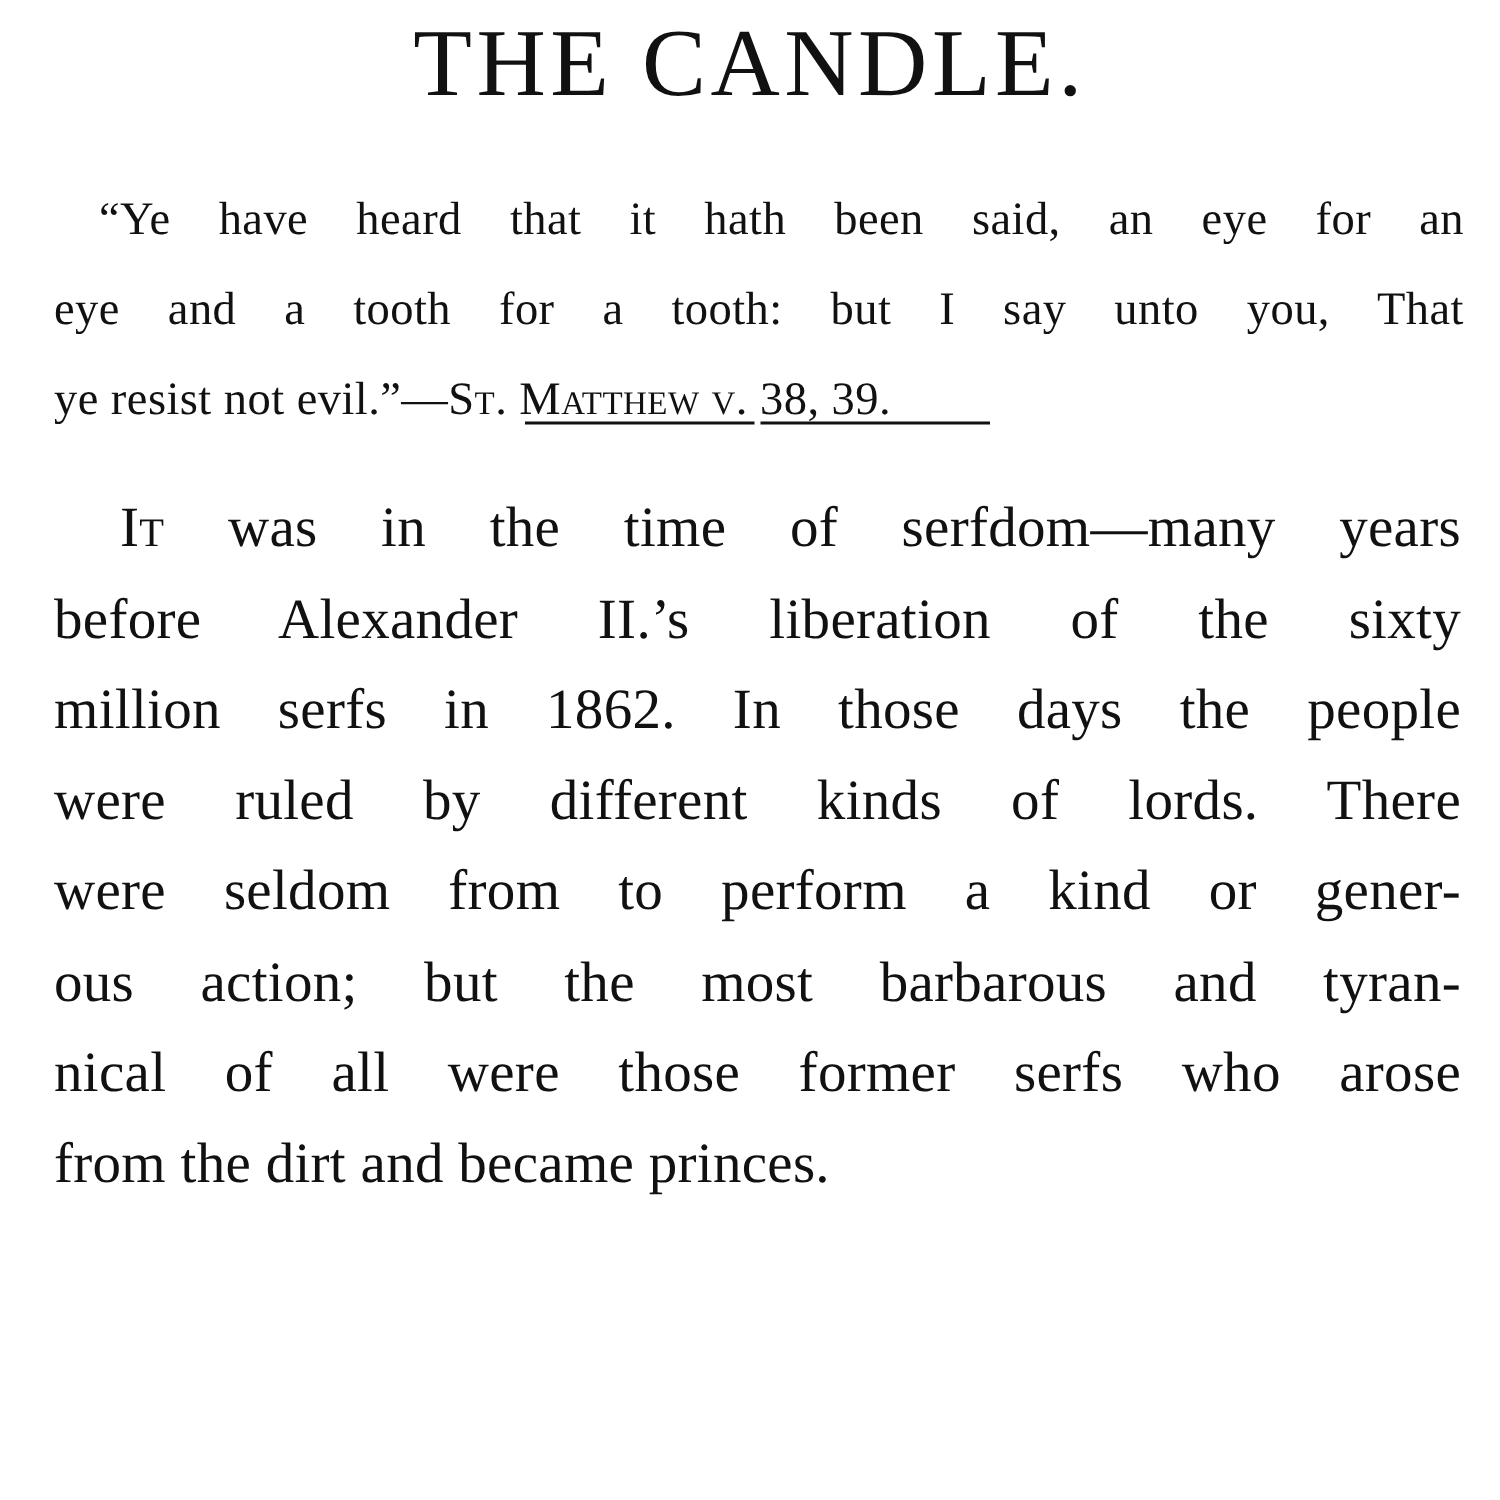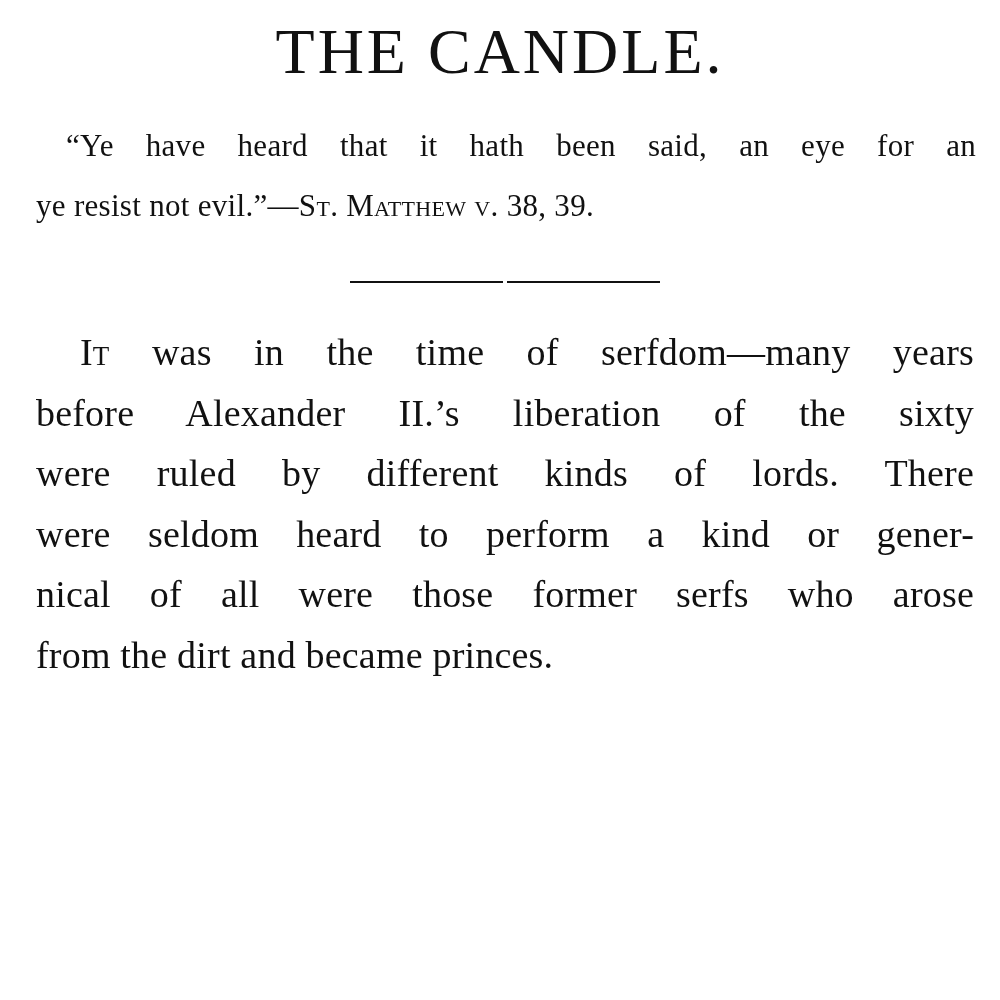--- a/index.html
+++ b/index.html
@@ -16,21 +16,21 @@
       font-family: "Liberation Serif", "DejaVu Serif", serif;
     }
     .page {
       position: absolute;
       left: 0; top: 0;
       width: 1000px;
       height: 1000px;
     }
     .title {
       position: absolute;
-      top: 16px;
+      top: 6px;
       left: 0;
       width: 1000px;
       text-align: center;
       font-size: 64px;
       letter-spacing: 3px;
       line-height: 72px;
       font-weight: normal;
       margin: 0;
     }
     .epigraph {
@@ -86,30 +86,33 @@
   </style>
 </head>
 <body>
 
 <div class="page">
 
   <h1 class="title">THE CANDLE.</h1>
 
   <div class="epigraph">
     <span class="line first">“Ye have heard that it hath been said, an eye for an</span>
+    <span class="line">eye and a tooth for a tooth:  but  I  say  unto you, That</span>
     <span class="line last"><span>ye resist not evil.”—</span><span class="sc">St. Matthew v. 38, 39.</span></span>
   </div>
 
   <div class="divider">
     <span></span>
     <span></span>
   </div>
 
   <div class="body-text">
     <span class="line first"><span class="sc">It</span><span> was  in  the  time of  serfdom—many years</span></span>
     <span class="line">before  Alexander  II.’s  liberation  of  the sixty</span>
+    <span class="line">million serfs in 1862.   In those days the people</span>
     <span class="line">were  ruled by different  kinds of lords.   There</span>
-    <span class="line">were seldom heard to perform a kind or gener-</span>
+    <span class="line">were seldom from to perform a kind or gener-</span>
+    <span class="line">ous  action; but  the  most barbarous and tyran-</span>
     <span class="line">nical of  all were  those  former  serfs who  arose</span>
     <span class="line last">from the dirt and became princes.</span>
   </div>
 
 </div>
 
 </body></html>

